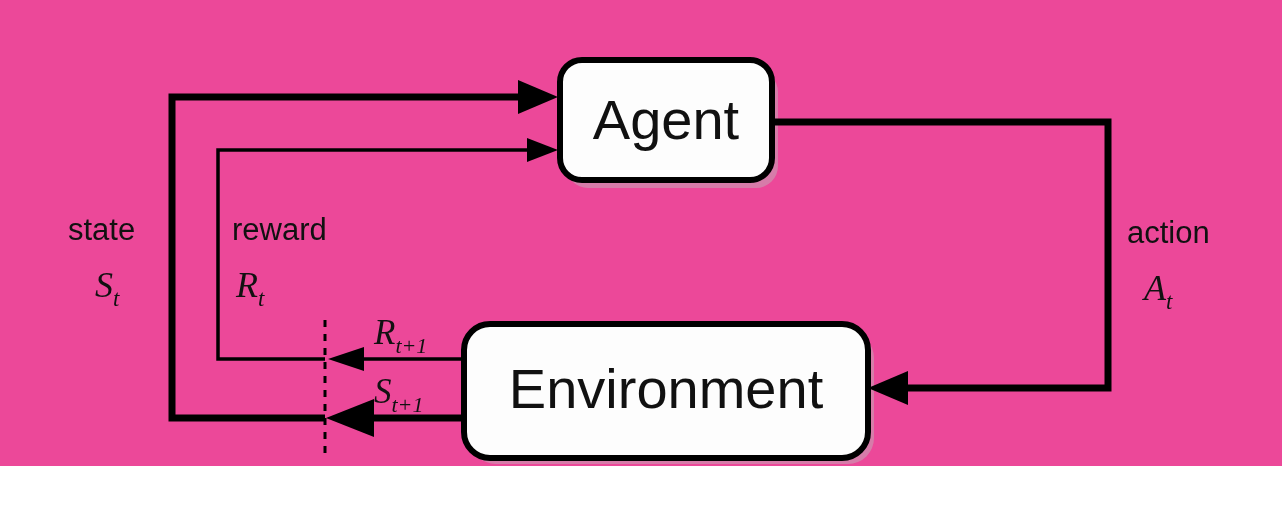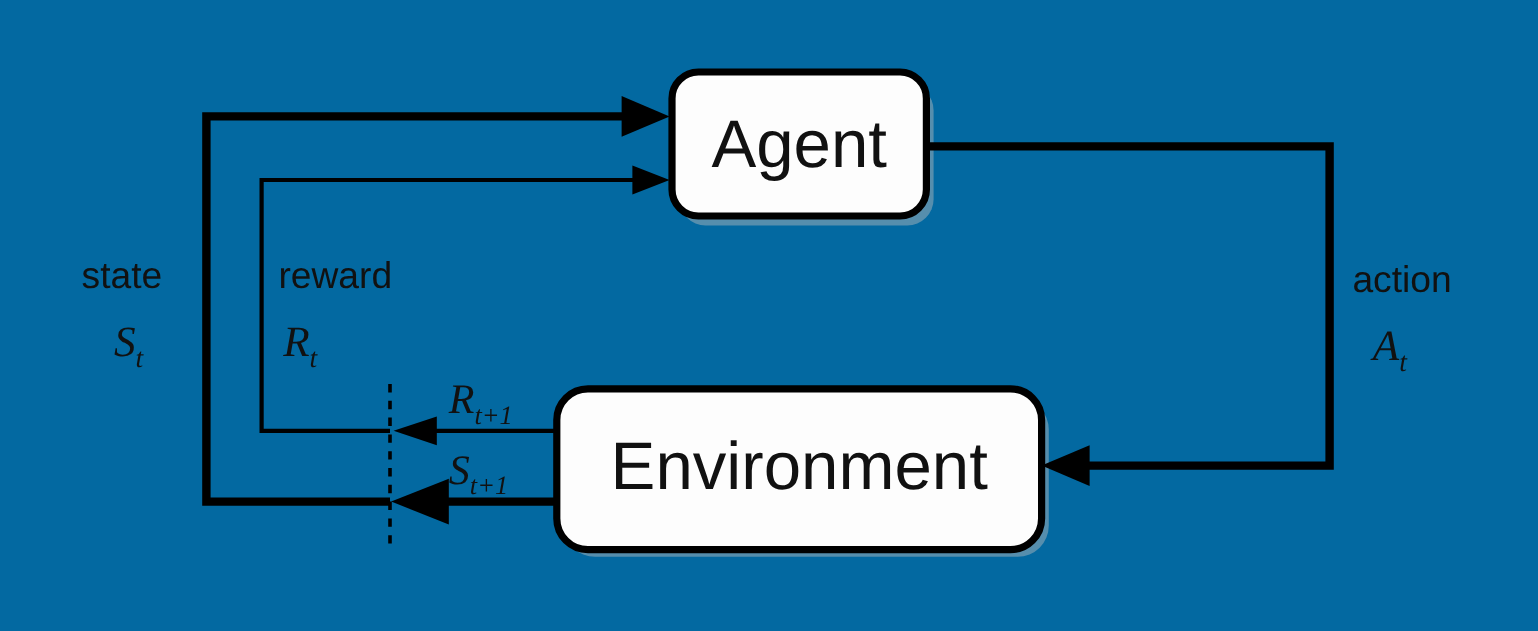--- a/index.html
+++ b/index.html
@@ -9,22 +9,22 @@
   }
   body {
     width: 1282px;
     height: 526px;
     font-family: "Liberation Sans", sans-serif;
     overflow: hidden;
   }
   #diagram-root {
     position: relative;
     width: 1282px;
-    height: 526px;
-    background: #0369a1;
+    height: 466px;
+    background: #ec4899;
   }
   svg.canvas {
     position: absolute;
     top: 0;
     left: 0;
     width: 1282px;
     height: 526px;
     display: block;
   }
   .box-rect {

